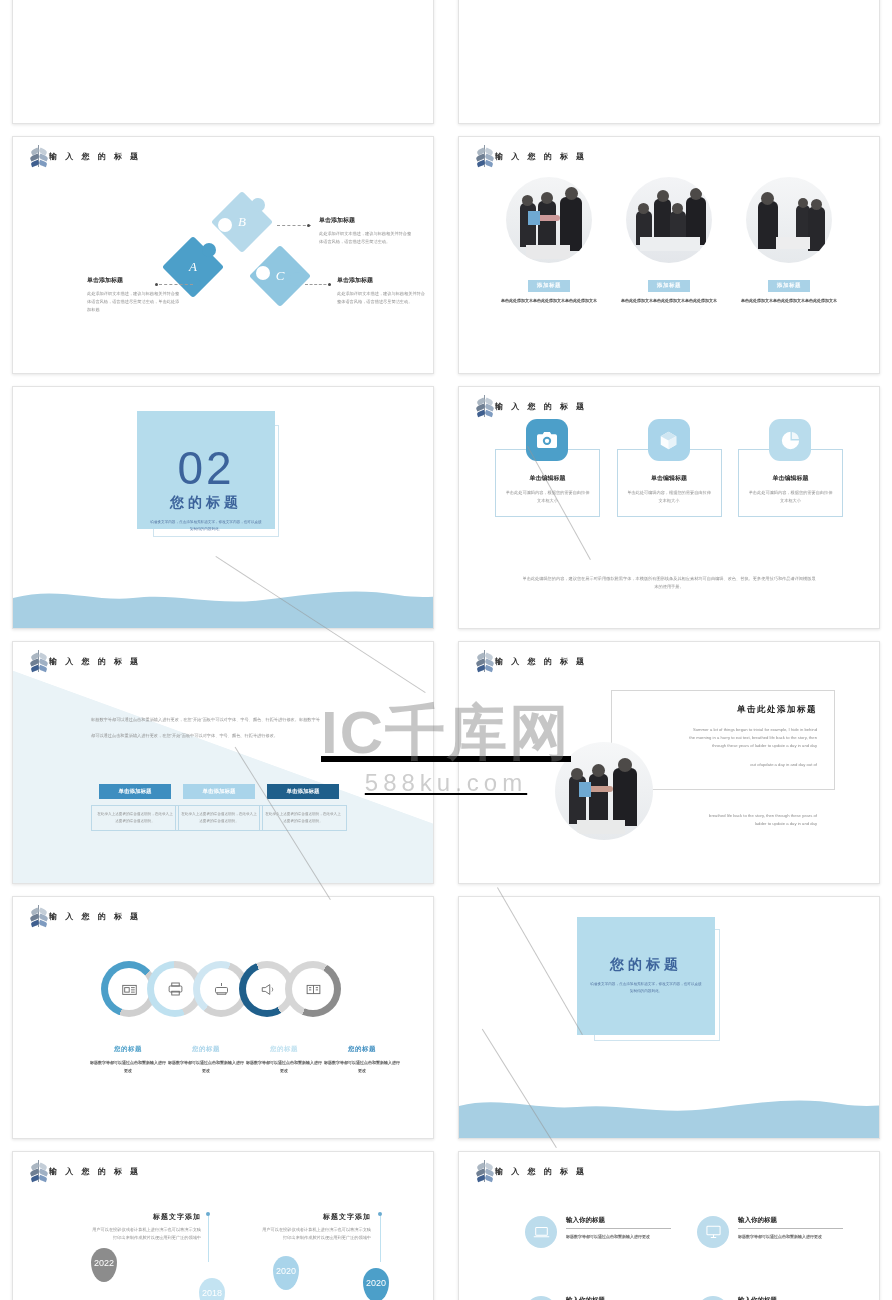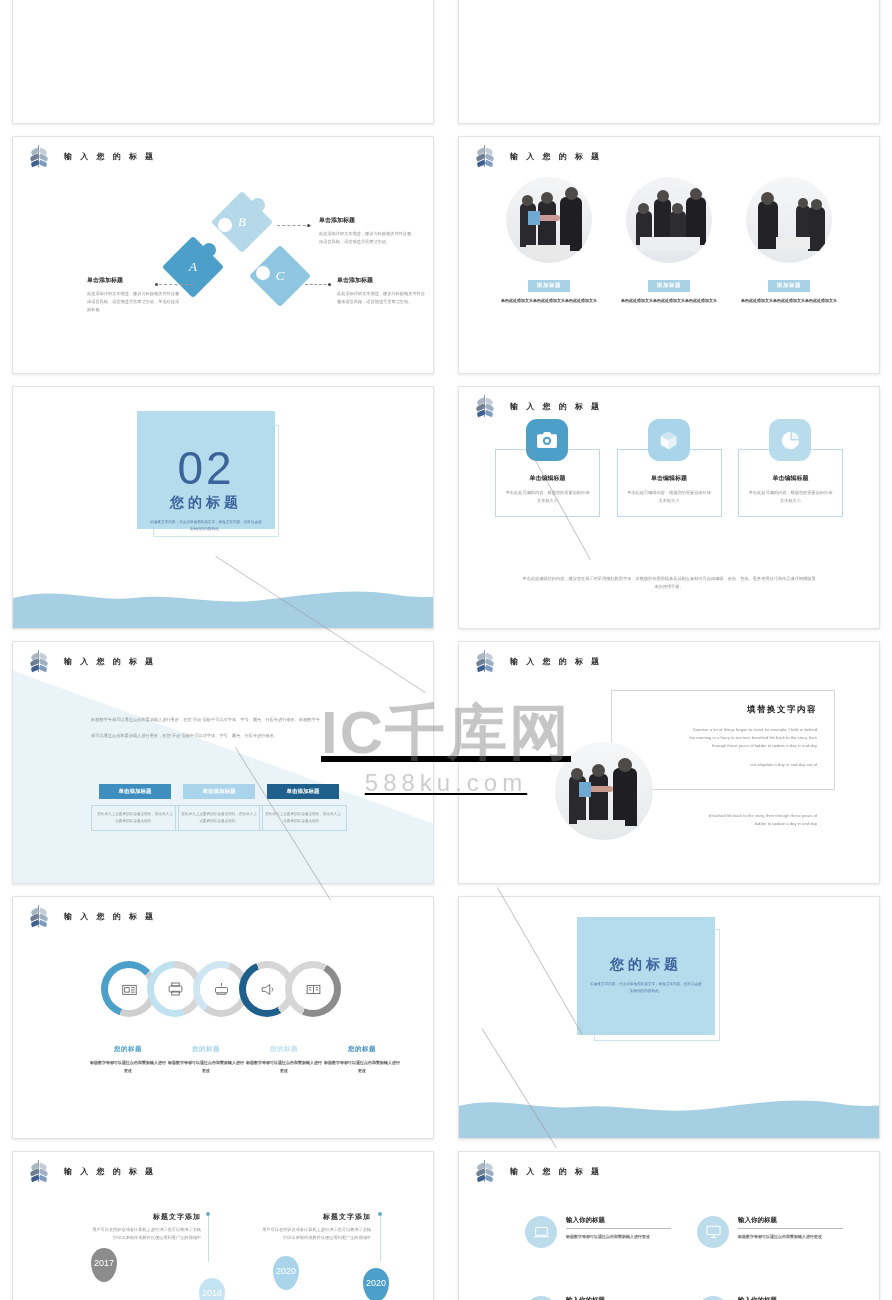--- a/index.html
+++ b/index.html
@@ -21,21 +21,21 @@
     background:#fff;
     border:1px solid #e3e3e3;
     box-shadow:0 1px 3px rgba(0,0,0,.10);
     overflow:hidden;
   }
   
   .cell.r1 .slide{ top:-118px; bottom:6px; }
   .cell.r6 .slide{ top:6px; bottom:-118px; }
 
   
-  .s-head{ position:absolute; top:7px; left:16px; display:flex; align-items:center; gap:15px; }
+  .s-head{ position:absolute; top:7px; left:16px; display:flex; align-items:center; gap:0; }
   .leaf{ width:20px; height:24px; position:relative; flex:none; }
   .leaf i{ position:absolute; display:block; background:#9aa6b2; border-radius:50% 0 50% 0; }
   .leaf i.stem{ left:9px; top:1px; width:1.2px; height:22px; background:#8c98a5; border-radius:0; }
   .leaf i.l1{ left:2px; top:5px;  width:8px;  height:5px;  background:#aab6c2; transform:rotate(-28deg); }
   .leaf i.l2{ left:10px; top:5px;  width:8px;  height:5px; background:#c4ced8; transform:rotate(28deg) scaleX(-1); }
   .leaf i.l3{ left:1px; top:11px; width:9px;  height:5px;  background:#6f7f93; transform:rotate(-24deg); }
   .leaf i.l4{ left:10px; top:11px; width:9px; height:5px;  background:#9fb0c4; transform:rotate(24deg) scaleX(-1); }
   .leaf i.l5{ left:2px; top:17px; width:8px;  height:5px;  background:#3f5f8f; transform:rotate(-20deg); }
   .leaf i.l6{ left:10px; top:17px; width:8px; height:5px;  background:#7e9bc0; transform:rotate(20deg) scaleX(-1); }
   .s-title{ font-size:8px; letter-spacing:3px; color:#2c2c2c; font-weight:700; white-space:nowrap; }
@@ -368,21 +368,21 @@
             <i class="l4"></i>
             <i class="l5"></i>
             <i class="l6"></i>
         </div>
         <div class="s-title">输 入 您 的 标 题</div>
       </div>
 
       <div style="position:absolute;left:152px;right:44px;top:48px;height:100px;border:1px solid #d6d6d6;"></div>
 
       <div style="position:absolute;left:180px;right:62px;top:62px;text-align:right;">
-        <div style="font-size:8.5px;font-weight:700;color:#1e1e1e;letter-spacing:1.5px;">填替换文字内容</div>
+        <div style="font-size:8.5px;font-weight:700;color:#1e1e1e;letter-spacing:1.5px;">单击此处添加标题</div>
         <div class="bd" style="margin-top:10px;">Summer a lot of things began to trivial for example, I hide in behind</div>
         <div class="bd">the morning in a hurry to eat text, breathed life back to the story, then</div>
         <div class="bd">through these years of ladder to update a day in and day</div>
         <div class="bd" style="margin-top:10px;">out ofupdate a day in and day out of</div>
       </div>
 
       <div class="pcirc" style="position:absolute;left:96px;top:100px;width:98px;height:98px;background:linear-gradient(#f6f7f8,#e6e9ec);">
         <div style="position:absolute;left:14px;top:34px;width:17px;height:48px;background:#2a2a2e;border-radius:5px 5px 0 0;"></div>
         <div style="position:absolute;left:16px;top:26px;width:12px;height:12px;border-radius:50%;background:#4d4a48;"></div>
         <div style="position:absolute;left:34px;top:32px;width:19px;height:52px;background:#242428;border-radius:5px 5px 0 0;"></div>
@@ -528,21 +528,21 @@
         <div class="bd" style="margin-top:4px;">用户可以在投影仪或者计算机上进行演示也可以将演示文稿打印出来制作成胶片以便应用到更广泛的领域中</div>
       </div>
 
       <div style="position:absolute;left:195px;top:62px;width:1px;height:48px;background:#bfe1f0;"></div>
       <div style="position:absolute;left:193px;top:60px;width:4px;height:4px;border-radius:50%;background:#6aabd0;"></div>
       <div style="position:absolute;left:367px;top:62px;width:1px;height:48px;background:#bfe1f0;"></div>
       <div style="position:absolute;left:365px;top:60px;width:4px;height:4px;border-radius:50%;background:#6aabd0;"></div>
 
       <div class="pin" style="left:78px;top:96px;">
         <div class="p" style="background:#8c8c8c;"></div>
-        <span>2017</span>
+        <span>2022</span>
       </div>
       <div class="pin" style="left:186px;top:126px;">
         <div class="p" style="background:#c3e3f2;"></div>
         <span>2018</span>
       </div>
       <div class="pin" style="left:260px;top:104px;">
         <div class="p" style="background:#a9d4ea;"></div>
         <span>2020</span>
       </div>
       <div class="pin" style="left:350px;top:116px;">

